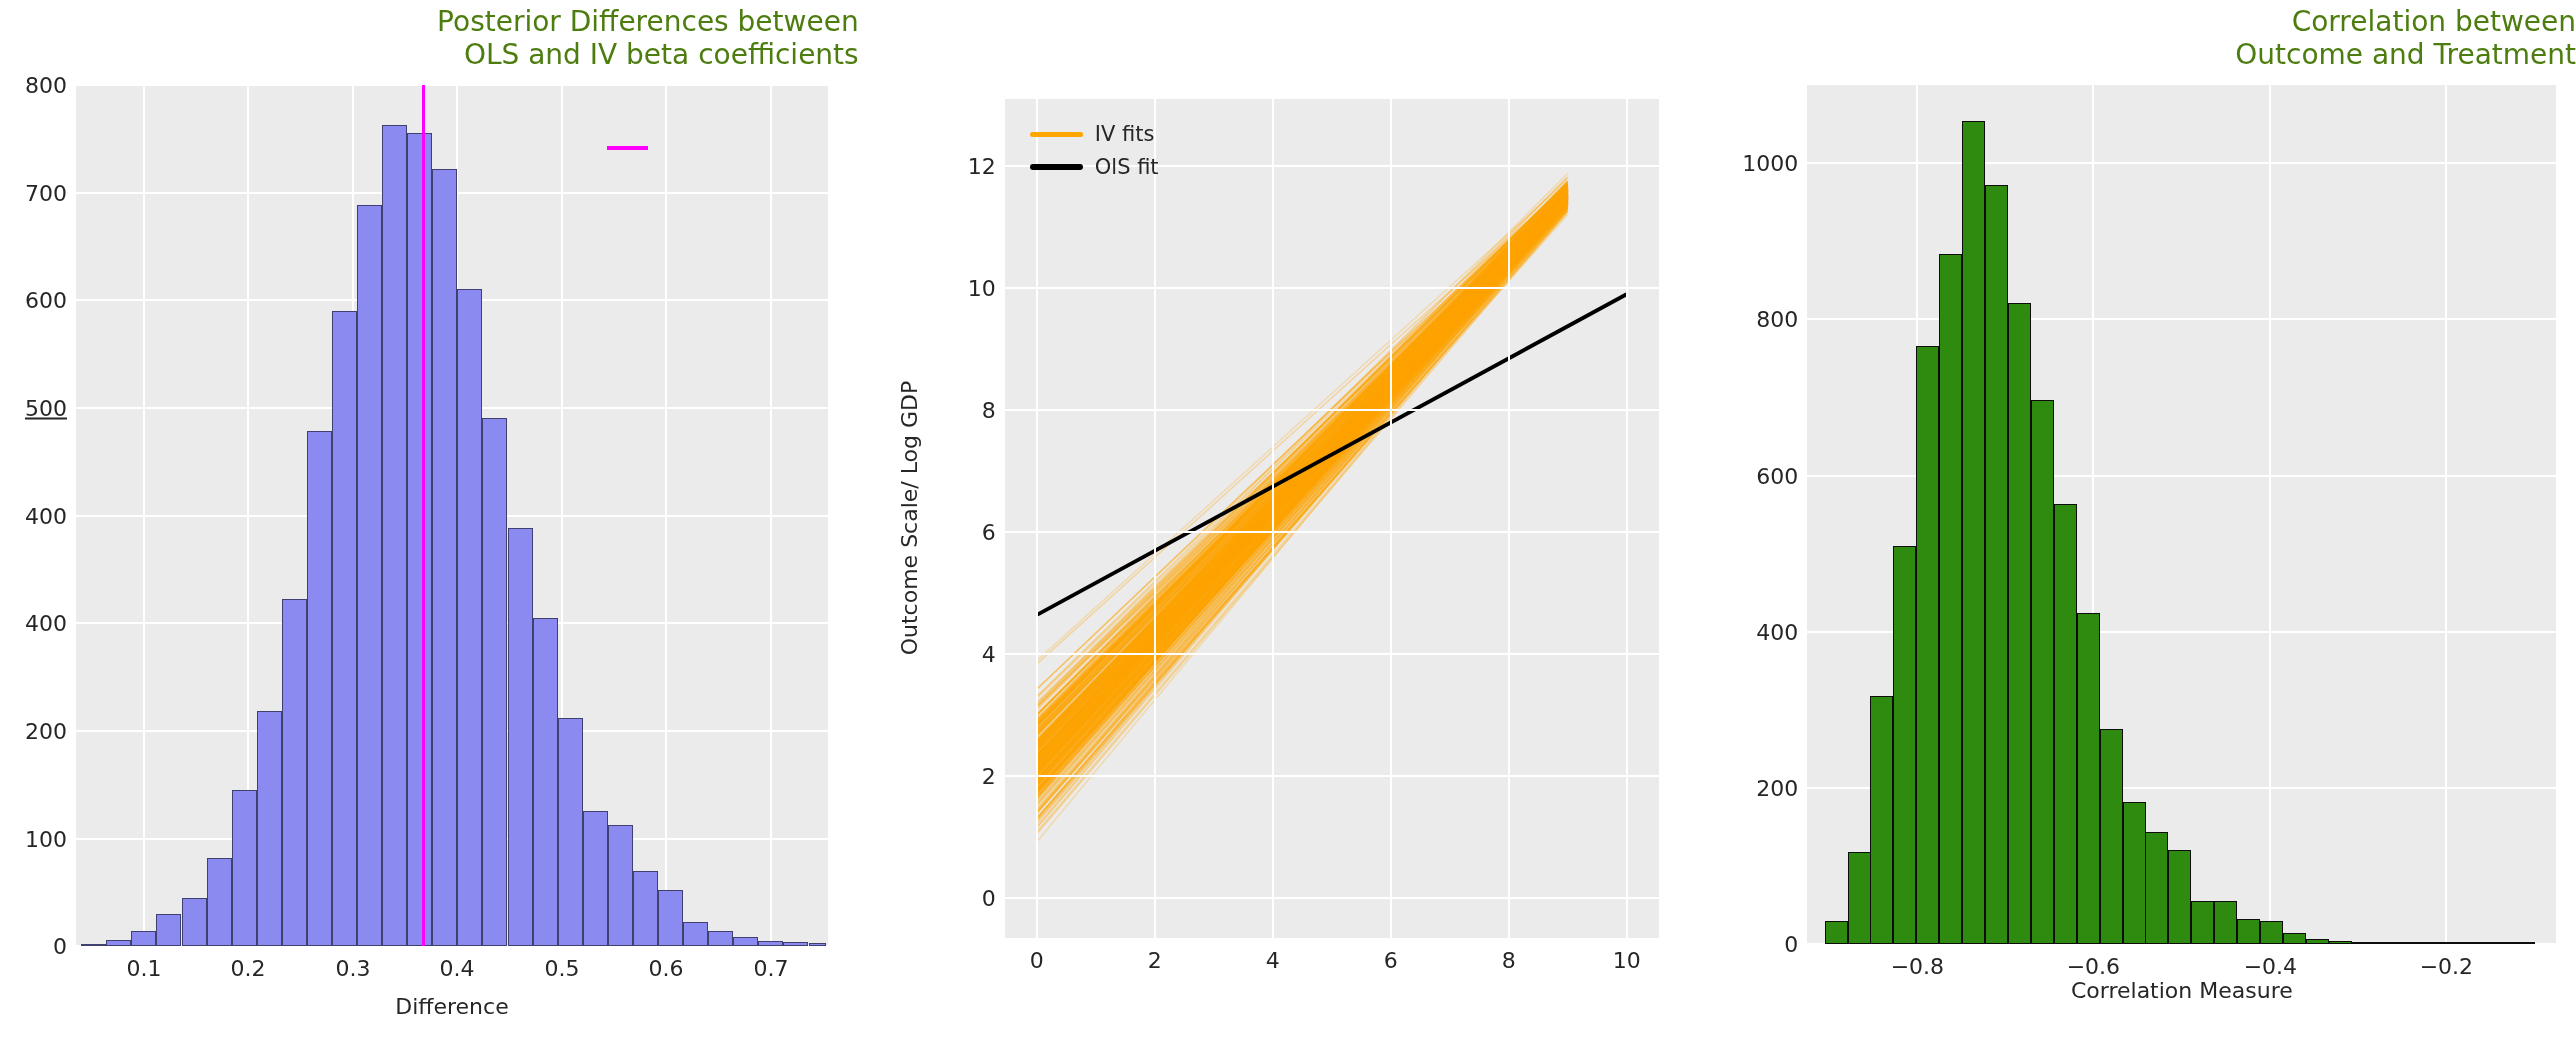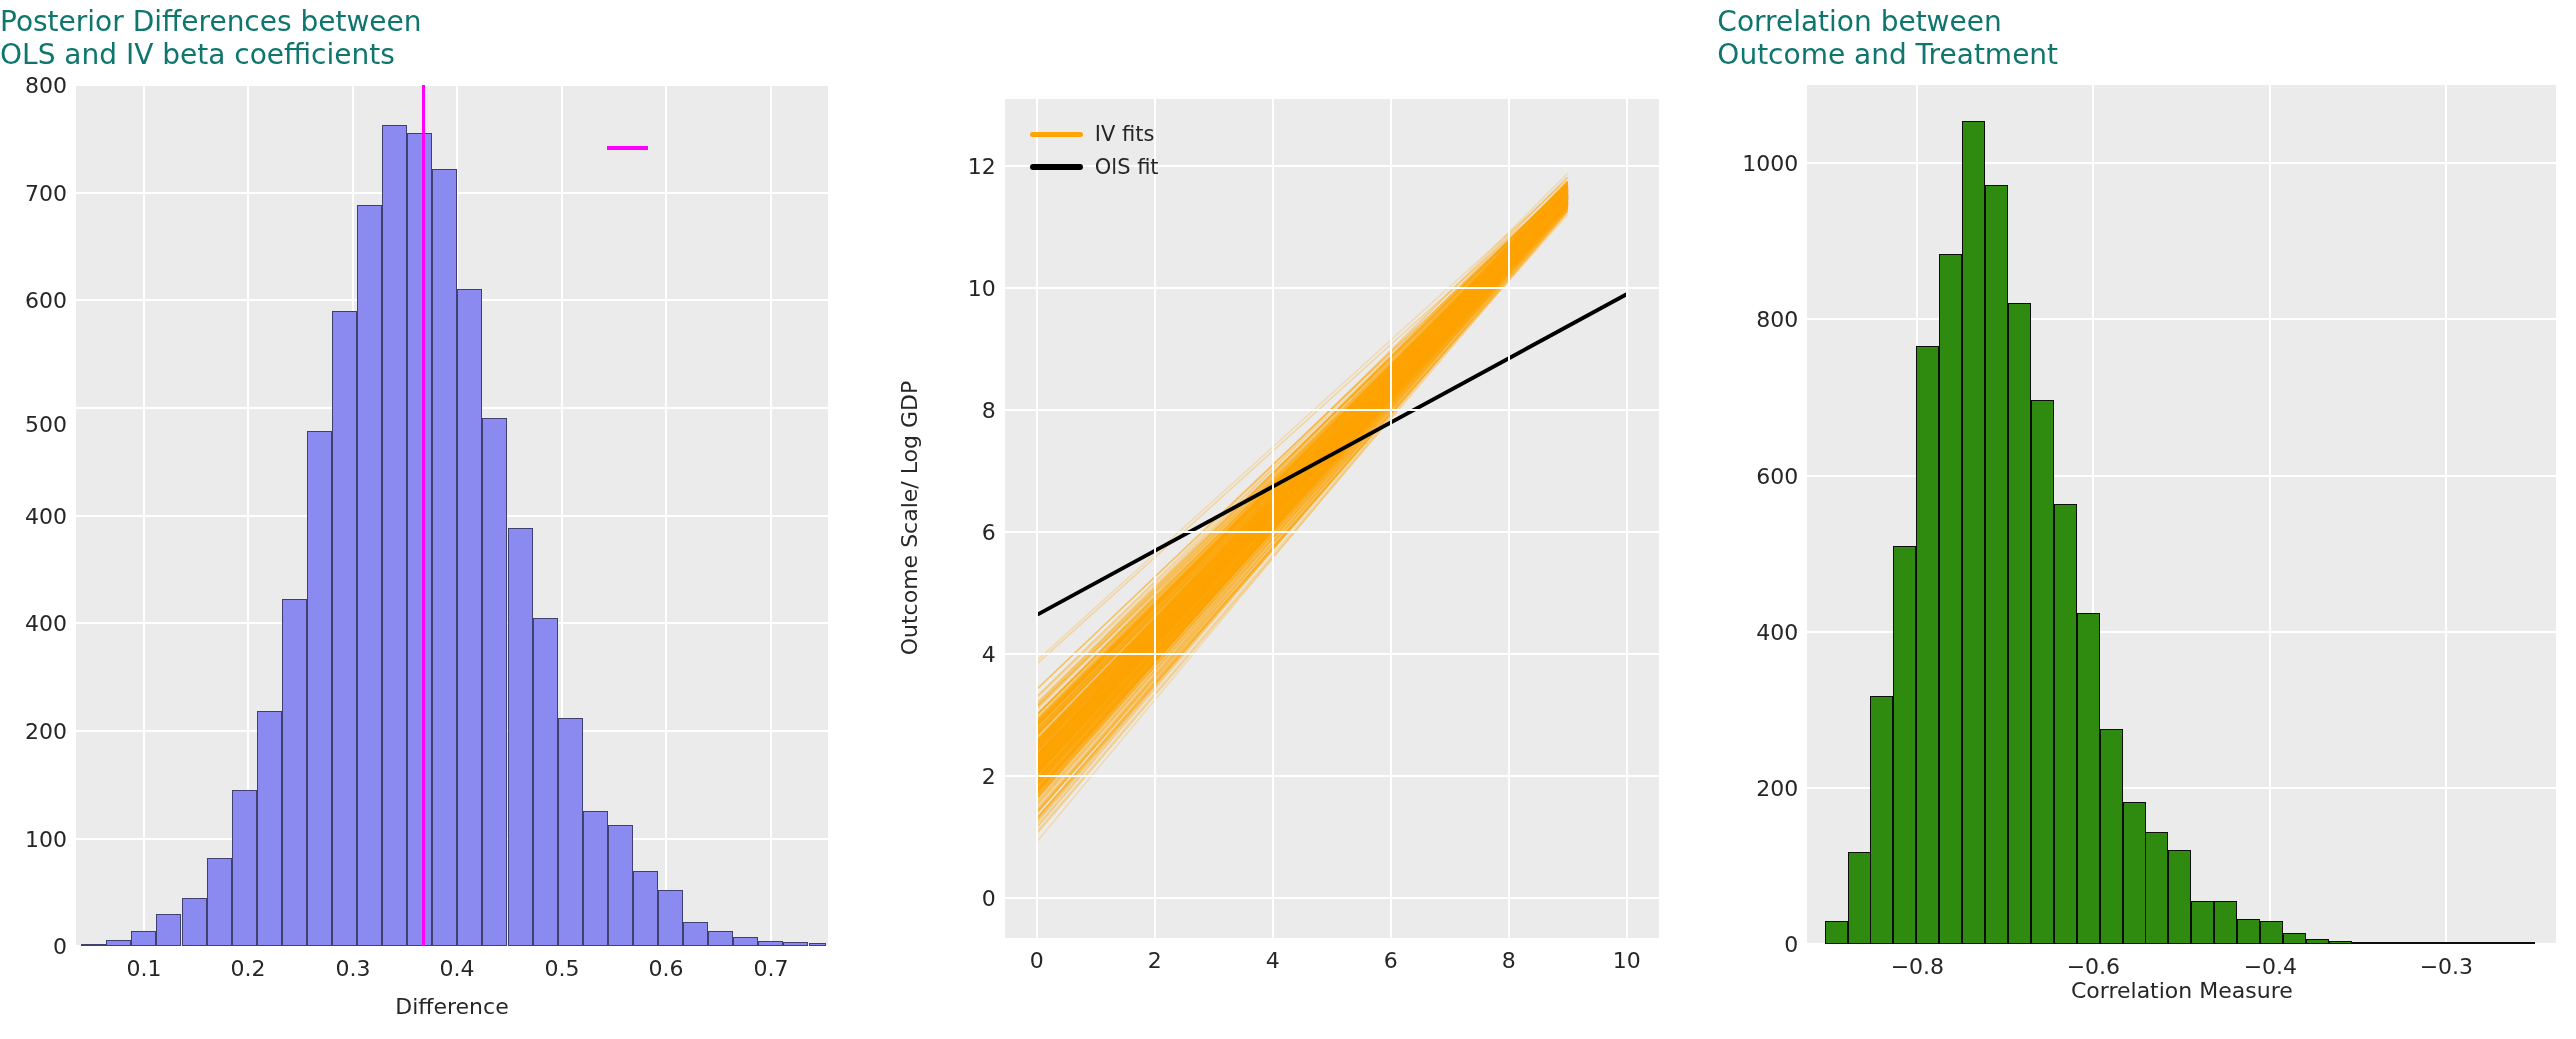--- a/index.html
+++ b/index.html
@@ -19,24 +19,24 @@
   .panel{
     width:859px;height:1039px;
     position:relative;
     box-sizing:border-box;
   }
 
   
   .title{
     position:absolute;
     left:0; right:0;
-    text-align:left;
+    text-align:right;
     font-size:28px;
     font-weight:400;
-    color:#0f766e;
+    color:#4d7c0f;
     line-height:1.18;
     letter-spacing:0px;
     white-space:pre-line;
   }
   .title.two-line{ top:5.1px; }
   .title.one-line{ top:40px; }
 
   
   .plotwrap{
     position:absolute;
@@ -217,21 +217,21 @@
       <div class="legend p1">
         <div class="legend-swatch" style="background: rgb(255, 0, 255);"></div>
       </div>
 
       <div class="xlabel" id="p1xlabel" style="top: 909px;">Difference</div>
     <div class="ytick" style="top: 861px;">0</div>
         <div class="ytick" style="top: 754px;">100</div>
         <div class="ytick" style="top: 646px;">200</div>
         <div class="ytick" style="top: 538px;">400</div>
         <div class="ytick" style="top: 431px;">400</div>
-        <div class="ytick" style="top: 339px;">500</div>
+        <div class="ytick" style="top: 323px; text-decoration: underline;">500</div>
         <div class="ytick" style="top: 215px;">600</div>
         <div class="ytick" style="top: 108px;">700</div>
         <div class="ytick" style="top: 0px;">800</div>
         <div class="xtick" style="left: 68px;">0.1</div>
         <div class="xtick" style="left: 172px;">0.2</div>
         <div class="xtick" style="left: 277px;">0.3</div>
         <div class="xtick" style="left: 381px;">0.4</div>
         <div class="xtick" style="left: 486px;">0.5</div>
         <div class="xtick" style="left: 590px;">0.6</div>
         <div class="xtick" style="left: 695px;">0.7</div>
@@ -739,18 +739,18 @@
       <div class="xlabel" id="p3xlabel" style="top: 893px;">Correlation Measure</div>
     <div class="ytick" style="top: 859px;">0</div>
         <div class="ytick" style="top: 703px;">200</div>
         <div class="ytick" style="top: 547px;">400</div>
         <div class="ytick" style="top: 391px;">600</div>
         <div class="ytick" style="top: 234px;">800</div>
         <div class="ytick" style="top: 78px;">1000</div>
         <div class="xtick" style="left: 110px;">−0.8</div>
         <div class="xtick" style="left: 286px;">−0.6</div>
         <div class="xtick" style="left: 463px;">−0.4</div>
-        <div class="xtick" style="left: 639px;">−0.3</div>
+        <div class="xtick" style="left: 639px;">−0.2</div>
       </div>
   </div>
 
 </div>
 
 
 </body></html>

